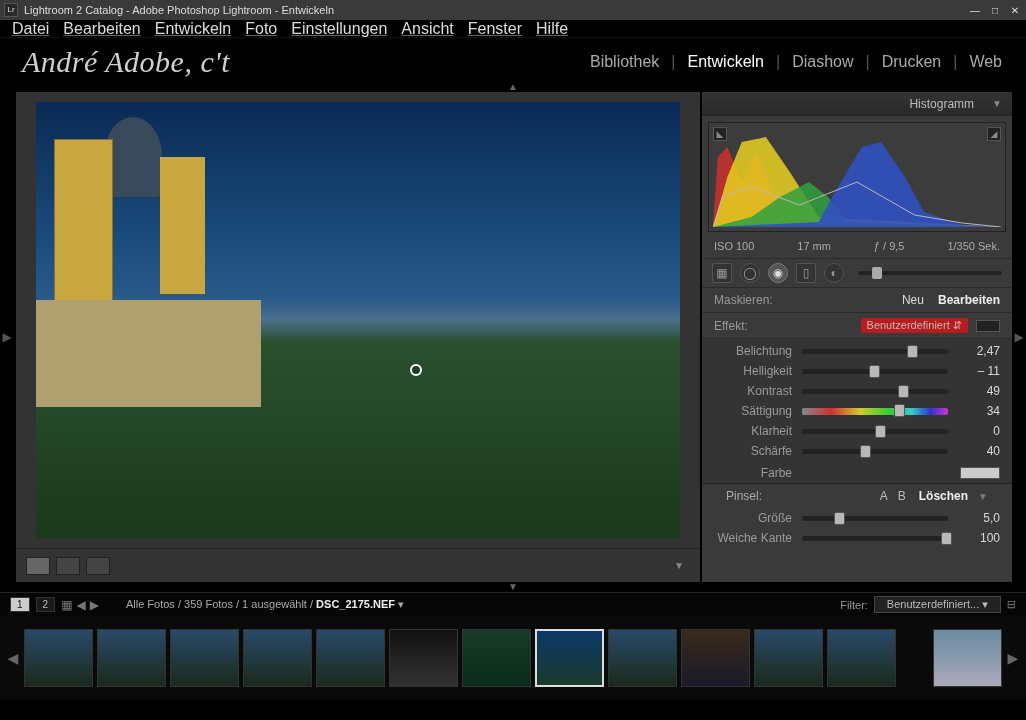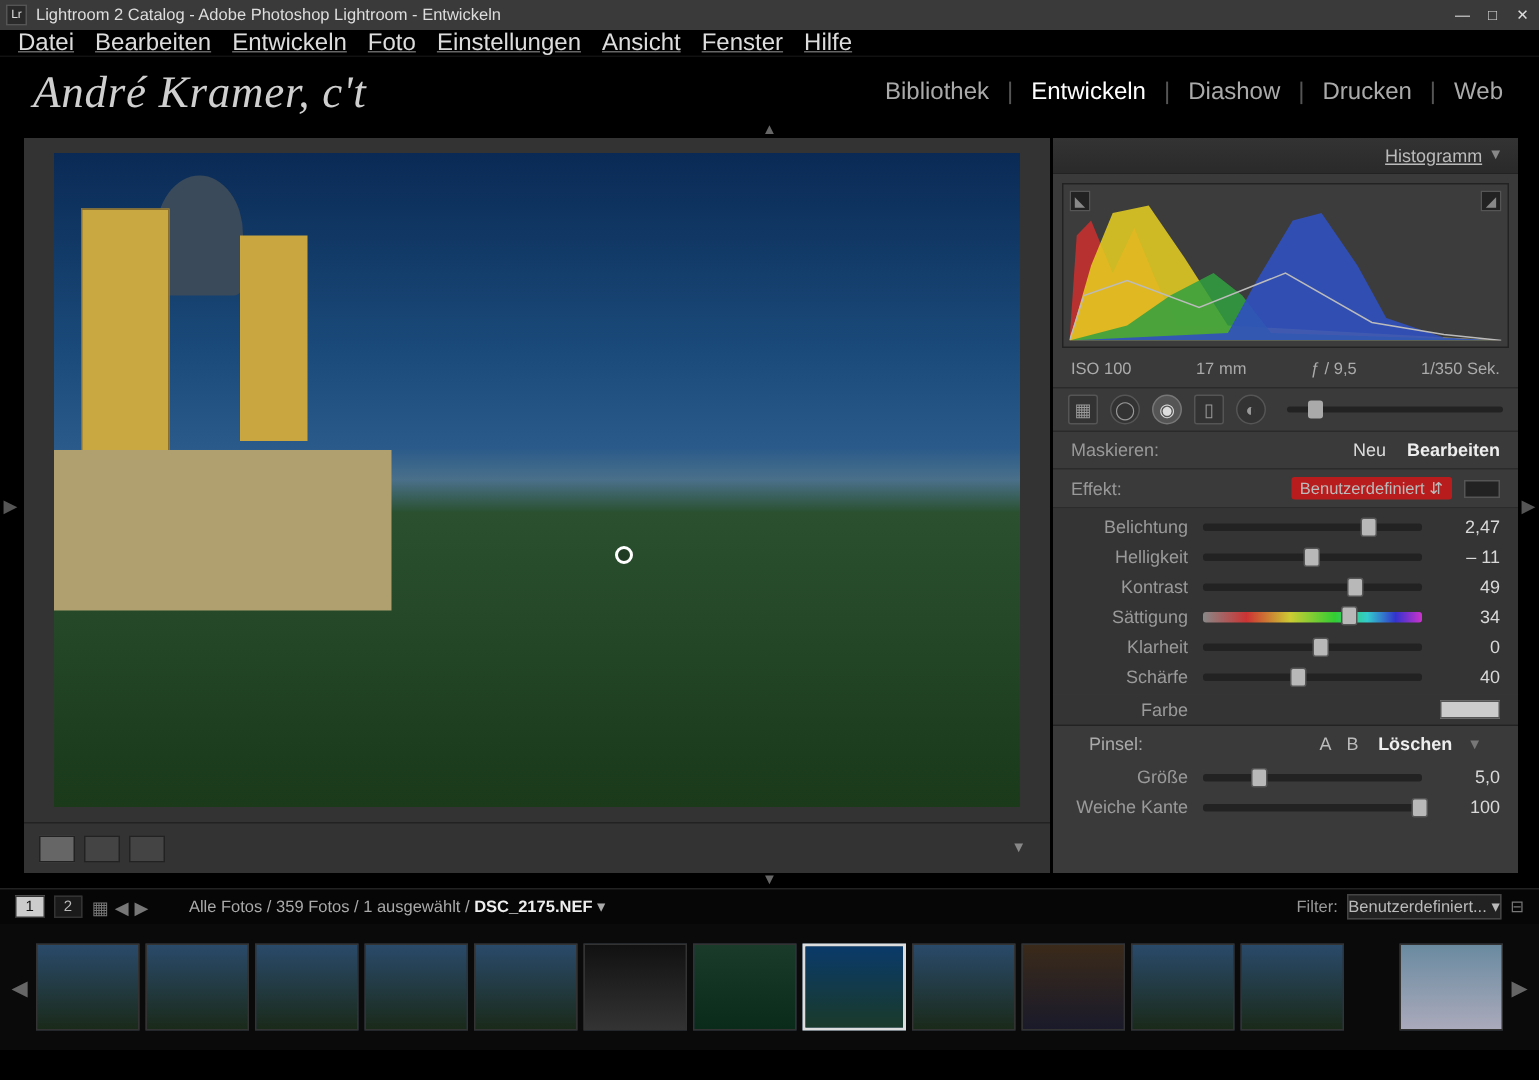--- a/index.html
+++ b/index.html
@@ -34,21 +34,21 @@
 .photo .pin { position:absolute; left:58%; top:60%; width:12px; height:12px; border:2px solid #fff; border-radius:50%; background:rgba(0,0,0,0.2); }
 
 .loupe-toolbar { height: 34px; background:#333; border-top:1px solid #222; display:flex; align-items:center; padding:0 10px; gap:6px; }
 .tool-chip { width:24px; height:18px; background:#444; border:1px solid #222; }
 .tool-chip.fill { background:#666; }
 .loupe-toolbar .spacer { flex:1; }
 .dd-arrow { color:#888; font-size:10px; padding:0 6px; }
 
 .right-panel { width: 310px; background: #3a3a3a; margin-left:2px; display:flex; flex-direction:column; overflow:hidden; }
 .panel-header { height:24px; background:linear-gradient(#333,#2a2a2a); display:flex; align-items:center; justify-content:flex-end; padding:0 10px; color:#bbb; border-bottom:1px solid #222; }
-.panel-header .title { margin-right:4px;text-decoration:underline; }
+.panel-header .title { margin-right:18px; }
 .panel-header .chev  { font-size:10px; color:#888; }
 
 .histogram-box { height: 110px; background:#3c3c3c; margin:6px; border:1px solid #222; position:relative; }
 .histo-clip { position:absolute; top:4px; width:14px; height:14px; background:#222; border:1px solid #555; display:flex; align-items:center; justify-content:center; font-size:9px; color:#888; }
 .histo-clip.l { left:4px; } .histo-clip.r { right:4px; }
 .histo-plot { position:absolute; left:4px; right:4px; top:4px; bottom:4px; }
 .histo-plot svg { width:100%; height:100%; }
 .histo-info { display:flex; justify-content:space-between; padding:2px 12px 6px; font-size:11px; color:#aaa; }
 
 .tool-strip { height:30px; background:#3a3a3a; border-top:1px solid #2a2a2a; border-bottom:1px solid #2a2a2a; display:flex; align-items:center; padding:0 10px; gap:8px; }
@@ -82,21 +82,21 @@
 .brush-hdr .del { color:#eee; font-weight:bold; margin-left:8px; }
 .brush-hdr .chev { color:#777; margin-left:10px; font-size:10px; }
 
 .filmstrip-bar { height: 24px; background:#060606; display:flex; align-items:center; padding:0 10px; border-top:1px solid #222; gap:6px; }
 .fs-btn { padding:1px 6px; background:#1a1a1a; border:1px solid #333; color:#bbb; font-size:10px; }
 .fs-btn.active { background:#ccc; color:#111; }
 .fs-icons { color:#777; font-size:12px; display:flex; gap:4px; }
 .fs-path { color:#aaa; font-size:11px; margin-left:21px; }
 .fs-path b { color:#eee; }
 .fs-right { margin-left:auto; display:flex; align-items:center; gap:6px; color:#999; font-size:11px; }
-.fs-filter-dd { background:#222; border:1px solid #444; padding:1px 0; color:#bbb; font-size:11px; }
+.fs-filter-dd { background:#222; border:1px solid #444; padding:1px 12px; color:#bbb; font-size:11px; }
 
 .filmstrip { height: 84px; background:#0a0a0a; display:flex; align-items:center; padding:4px 6px; gap:4px; }
 .fs-arrow { width:14px; color:#666; text-align:center; font-size:14px; }
 .thumb { width:69px; height:58px; background:#223344; border:1px solid #333; position:relative; }
 .thumb.sel { border:2px solid #ddd; background:#1a3a5a; }
 .thumb .tgrad { position:absolute; inset:0; background: linear-gradient(#2a4a6a 0%, #1a2a1a 100%); }
 .filmstrip .fs-scrollgap { flex:1; }
 
 </style>
 </head>
@@ -117,21 +117,21 @@
   <span>Bearbeiten</span>
   <span>Entwickeln</span>
   <span>Foto</span>
   <span>Einstellungen</span>
   <span>Ansicht</span>
   <span>Fenster</span>
   <span>Hilfe</span>
 </div>
 
 <div class="identity-row">
-  <div class="identity">André Kramer, c't</div>
+  <div class="identity">André Adobe, c't</div>
   <div class="modules">
     <span class="mod">Bibliothek</span>
       <span class="sep">|</span>
     <span class="mod active">Entwickeln</span>
       <span class="sep">|</span>
     <span class="mod">Diashow</span>
       <span class="sep">|</span>
     <span class="mod">Drucken</span>
       <span class="sep">|</span>
     <span class="mod">Web</span>

